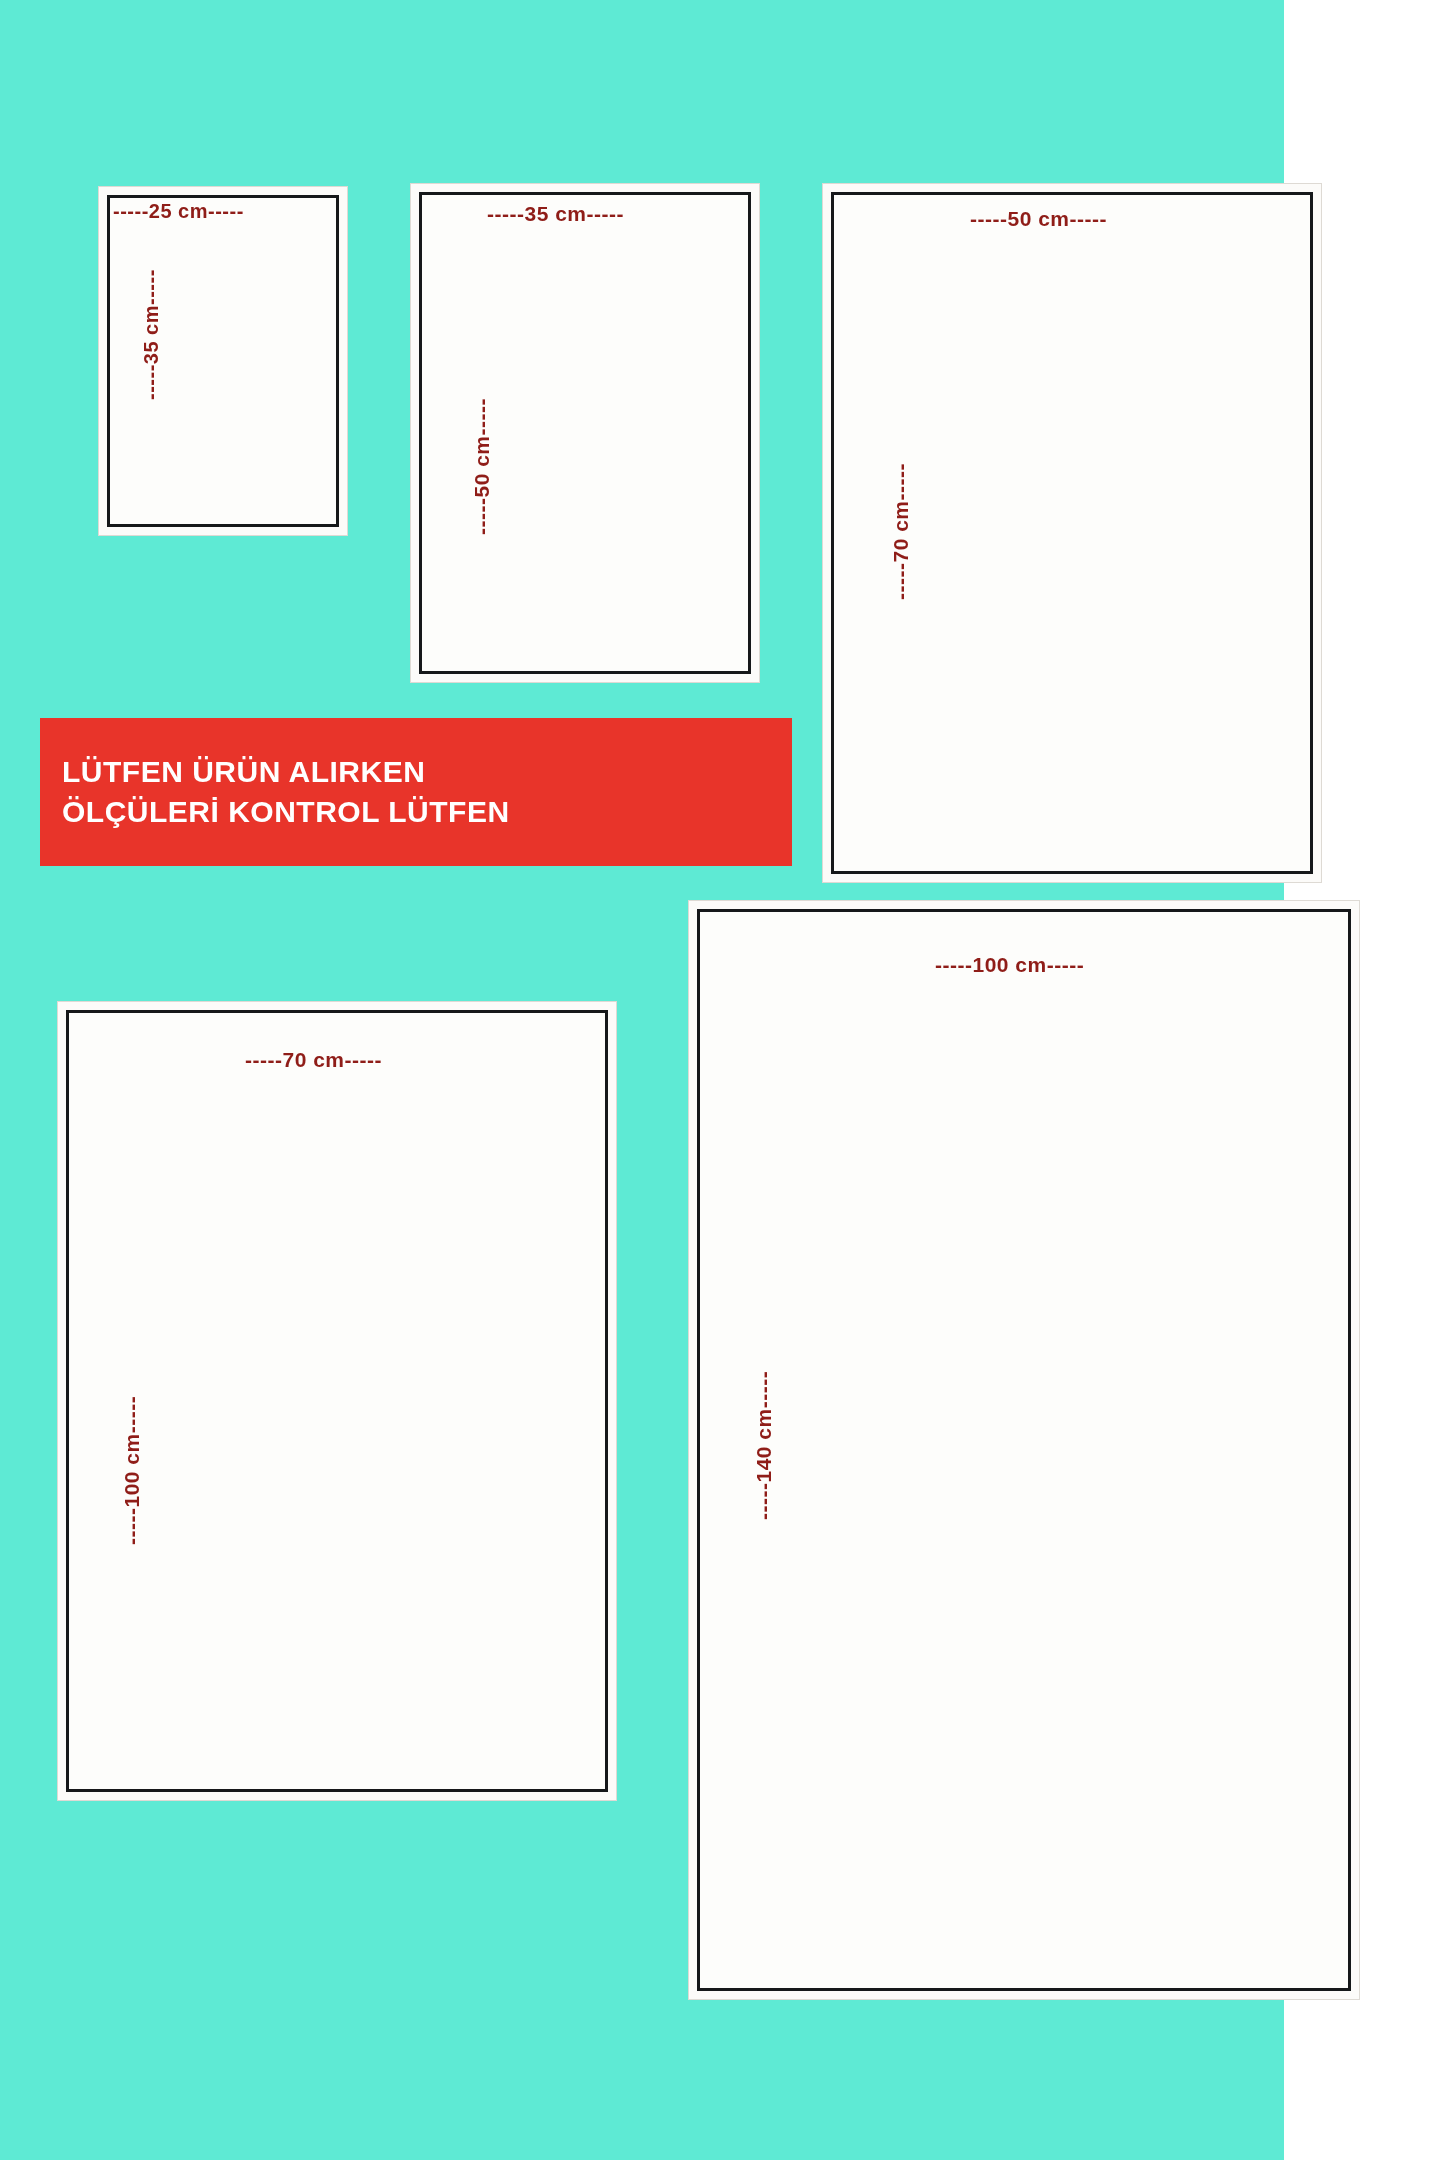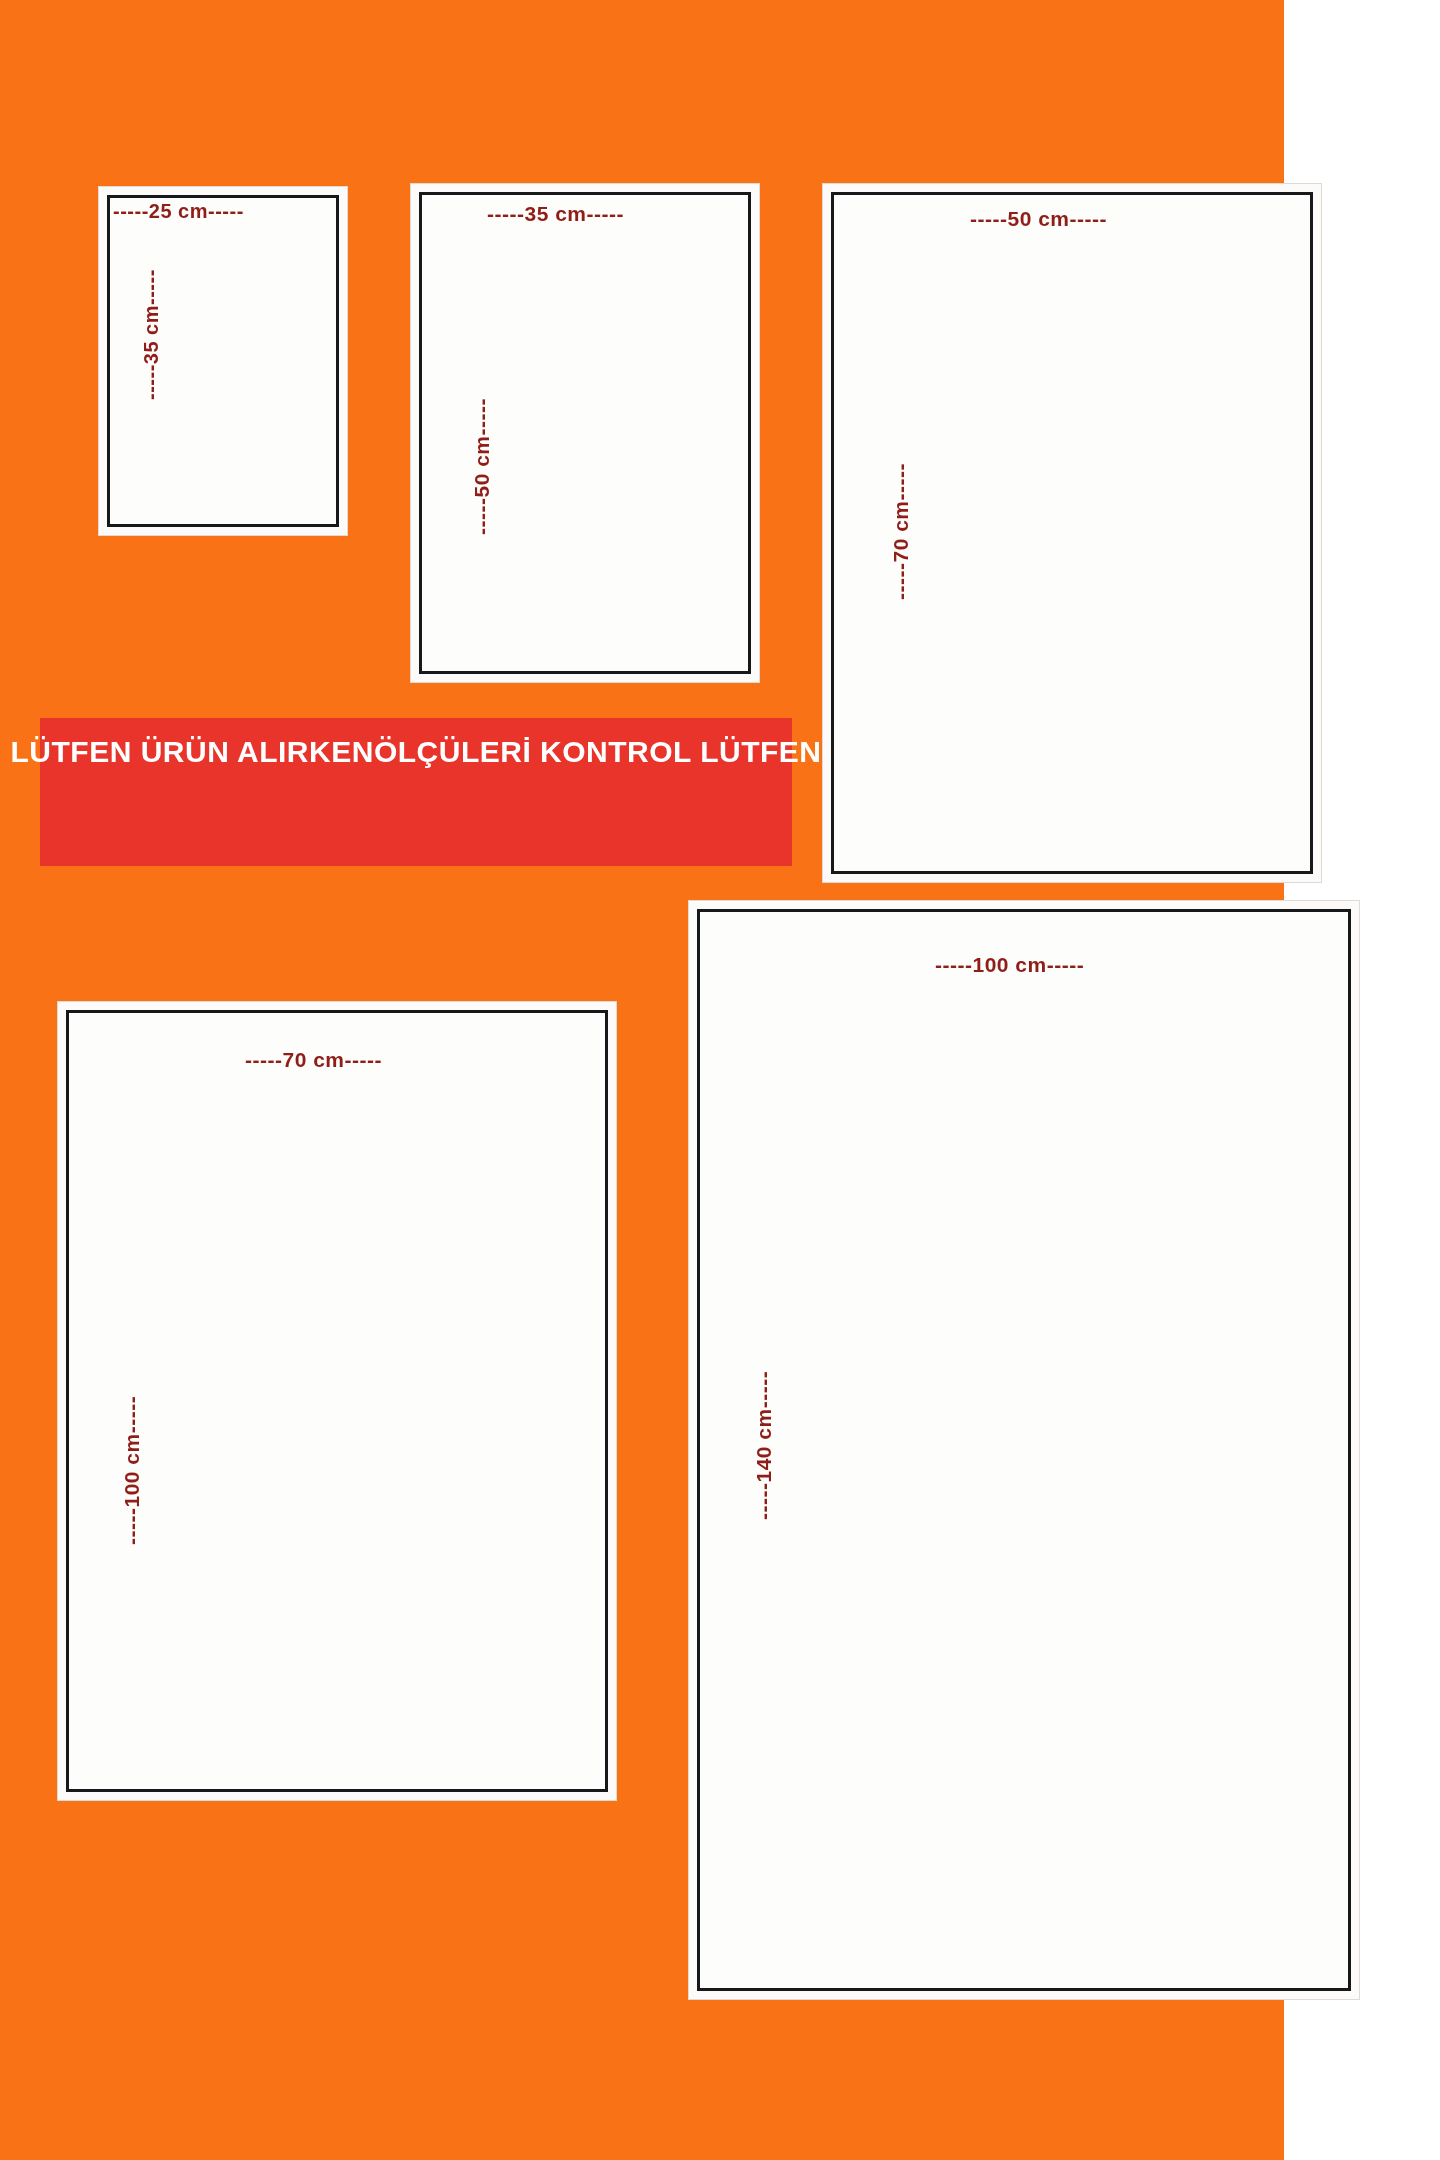--- a/index.html
+++ b/index.html
@@ -10,21 +10,21 @@
     width: 1440px;
     height: 2160px;
     background: #ffffff;
     font-family: "Liberation Sans", sans-serif;
     overflow: hidden;
   }
   #canvas {
     position: relative;
     width: 1284px;
     height: 2160px;
-    background: #f97316;
+    background: #5eead4;
   }
 
   
   .frame {
     position: absolute;
     background: #fcfbf9;
     border: 1px solid #dedad4;
     box-sizing: border-box;
     padding: 8px;
   }
@@ -50,21 +50,21 @@
     transform-origin: 0 0;
     transform: rotate(-90deg);
   }
 
   
   #warning-banner {
     position: absolute;
     background: #e8342a;
     color: #ffffff;
     display: flex;
-    flex-direction: row;
+    flex-direction: column;
     justify-content: center;
     padding: 14px 22px;
     box-sizing: border-box;
   }
   #warning-banner .line {
     font-size: 30px;
     font-weight: bold;
     line-height: 1.33;
     letter-spacing: 0.5px;
     white-space: nowrap;

